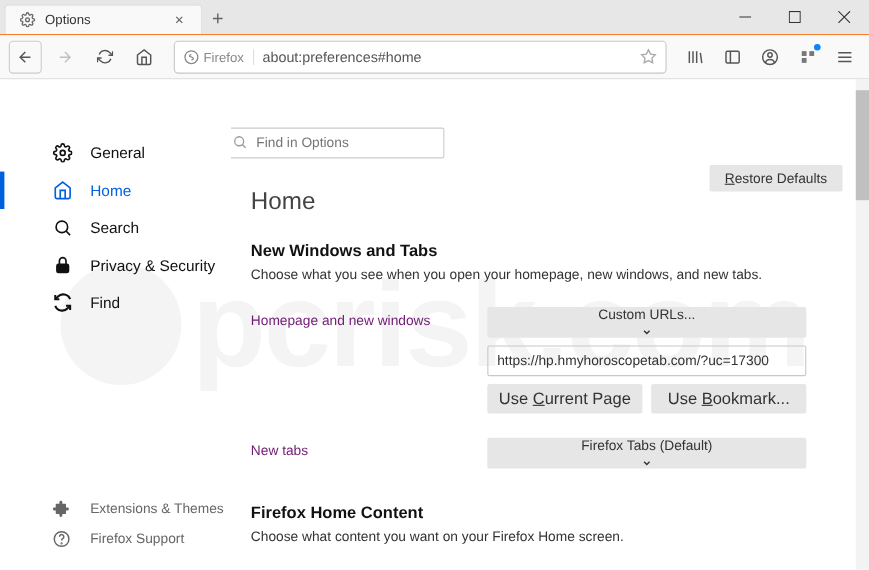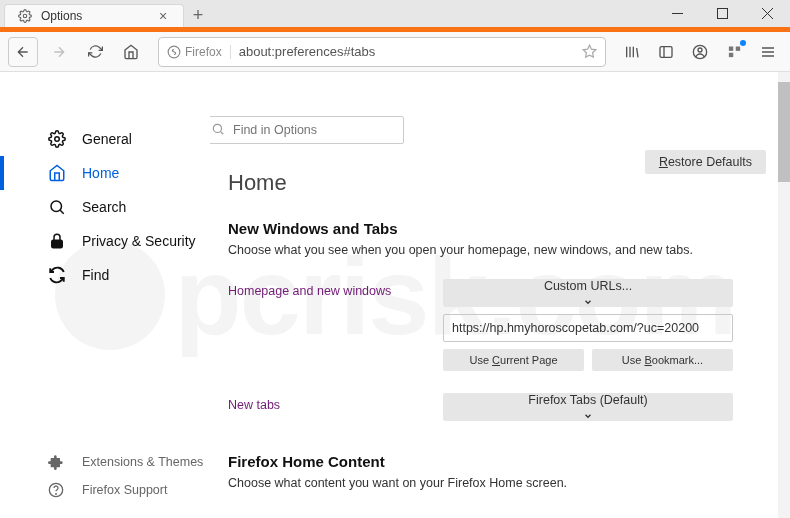--- a/index.html
+++ b/index.html
@@ -1,19 +1,19 @@
 <!DOCTYPE html>
 <html><head>
   <meta charset="utf-8">
   <style>
     * { box-sizing: border-box; margin: 0; padding: 0; font-family: "Segoe UI", Arial, sans-serif; }
     body { width: 790px; height: 518px; overflow: hidden; background: #fff; position: relative; }
     
     
-    .titlebar { height: 32px; background: #e7e7e7; display: flex; align-items: stretch; border-bottom: 5px solid #f97316; }
+    .titlebar { height: 32px; background: #e7e7e7; display: flex; align-items: stretch; border-bottom: 1px solid #f97316; }
     .tab { background: #f9f9f9; display: flex; align-items: center; padding: 0 12px; gap: 8px; min-width: 180px; border-radius: 4px 4px 0 0; margin: 4px 0 0 4px; border: 1px solid #d8d8d8; border-bottom: none; }
     .tab-icon { width: 16px; height: 16px; display: flex; align-items: center; justify-content: center; }
     .tab-title { font-size: 12px; color: #333; flex: 1; }
     .tab-close { width: 16px; display: flex; align-items: center; justify-content: center; color: #666; font-size: 14px; }
     .tab-add { width: 28px; display: flex; align-items: center; justify-content: center; color: #666; font-size: 18px; margin-top: 4px; }
     .titlebar-spacer { flex: 1; }
     .window-controls { display: flex; }
     .window-btn { width: 45px; display: flex; align-items: center; justify-content: center; color: #333; }
     .window-btn svg { width: 11px; height: 11px; }
 
@@ -54,21 +54,21 @@
     
     .section-title { font-size: 15px; font-weight: 700; color: #111; margin-top: 24px; }
     .section-desc { font-size: 12.5px; color: #333; margin-top: 6px; }
 
     .form-row { display: flex; margin-top: 22px; align-items: flex-start; }
     .form-label { width: 215px; font-size: 12.5px; color: #701a75; padding-top: 5px; }
     .form-control { flex: 1; max-width: 290px; }
     .select { width: 100%; height: 28px; background: #e6e6e6; border: none; border-radius: 2px; padding: 0 10px; font-size: 12.5px; color: #333; display: flex; align-items: center; justify-content: space-between; flex-direction: column; }
     .text-input { width: 100%; height: 28px; border: 1px solid #c8c8c8; border-radius: 2px; padding: 0 8px; font-size: 12.5px; margin-top: 7px; color: #333; overflow: hidden; white-space: nowrap; display: flex; align-items: center; }
     .btn-row { display: flex; gap: 8px; margin-top: 7px; }
-    .small-btn { background: #e6e6e6; border: none; padding: 5px 10px; font-size: 11px; color: #333; border-radius: 2px; flex: 1; }
+    .small-btn { background: #e6e6e6; border: none; padding: 5px 10px; font-size: 15px; color: #333; border-radius: 2px; flex: 1; }
 
     .scrollbar-track { position: absolute; right: 0; top: 0; width: 12px; height: 100%; background: #f3f3f3; }
     .scrollbar-thumb { position: absolute; right: 0; top: 10px; width: 12px; height: 100px; background: #c0c0c0; }
 
     svg { display: block; }
   </style>
 </head>
 <body>
 
 <div class="titlebar">
@@ -127,21 +127,21 @@
       </svg>
   </div>
   <div class="addressbar">
     <span class="addressbar-shield">
       <svg width="14" height="14" viewBox="0 0 24 24" fill="none" stroke="#888" stroke-width="2">
           <circle cx="12" cy="12" r="10"></circle>
           <path d="M12 8c-2 0-3 1-3 2 0 2 6 1 6 4 0 1-1 2-3 2"></path>
         </svg>
       <span>Firefox</span>
     </span>
-    <span class="addressbar-url">about:preferences#tabs</span>
+    <span class="addressbar-url">about:preferences#home</span>
     <span class="addressbar-star">
       <svg width="15" height="15" viewBox="0 0 24 24" fill="none" stroke="#aaa" stroke-width="2">
           <polygon points="12 2 15.09 8.26 22 9.27 17 14.14 18.18 21.02 12 17.77 5.82 21.02 7 14.14 2 9.27 8.91 8.26 12 2"></polygon>
         </svg>
     </span>
   </div>
   <div class="tool-icon">
     <svg width="16" height="16" viewBox="0 0 24 24" fill="none" stroke="#555" stroke-width="2">
         <path d="M4 4v16M9 4v16M14 4v16M19 6l2 14"></path>
       </svg>
@@ -272,21 +272,21 @@
       <div class="form-control">
         <div class="select">
           <span>Custom URLs...</span>
           <span>
               <svg width="10" height="10" viewBox="0 0 24 24" fill="none" stroke="#333" stroke-width="3">
                 <path d="M6 9l6 6 6-6"></path>
               </svg>
             </span>
         </div>
         <div class="text-input">
-          <span>https://hp.hmyhoroscopetab.com/?uc=20200</span>
+          <span>https://hp.hmyhoroscopetab.com/?uc=17300</span>
         </div>
         <div class="btn-row">
           <button class="small-btn">Use <u>C</u>urrent Page</button>
           <button class="small-btn">Use <u>B</u>ookmark...</button>
         </div>
       </div>
     </div>
 
     <div class="form-row">
       <div class="form-label">New tabs</div>

